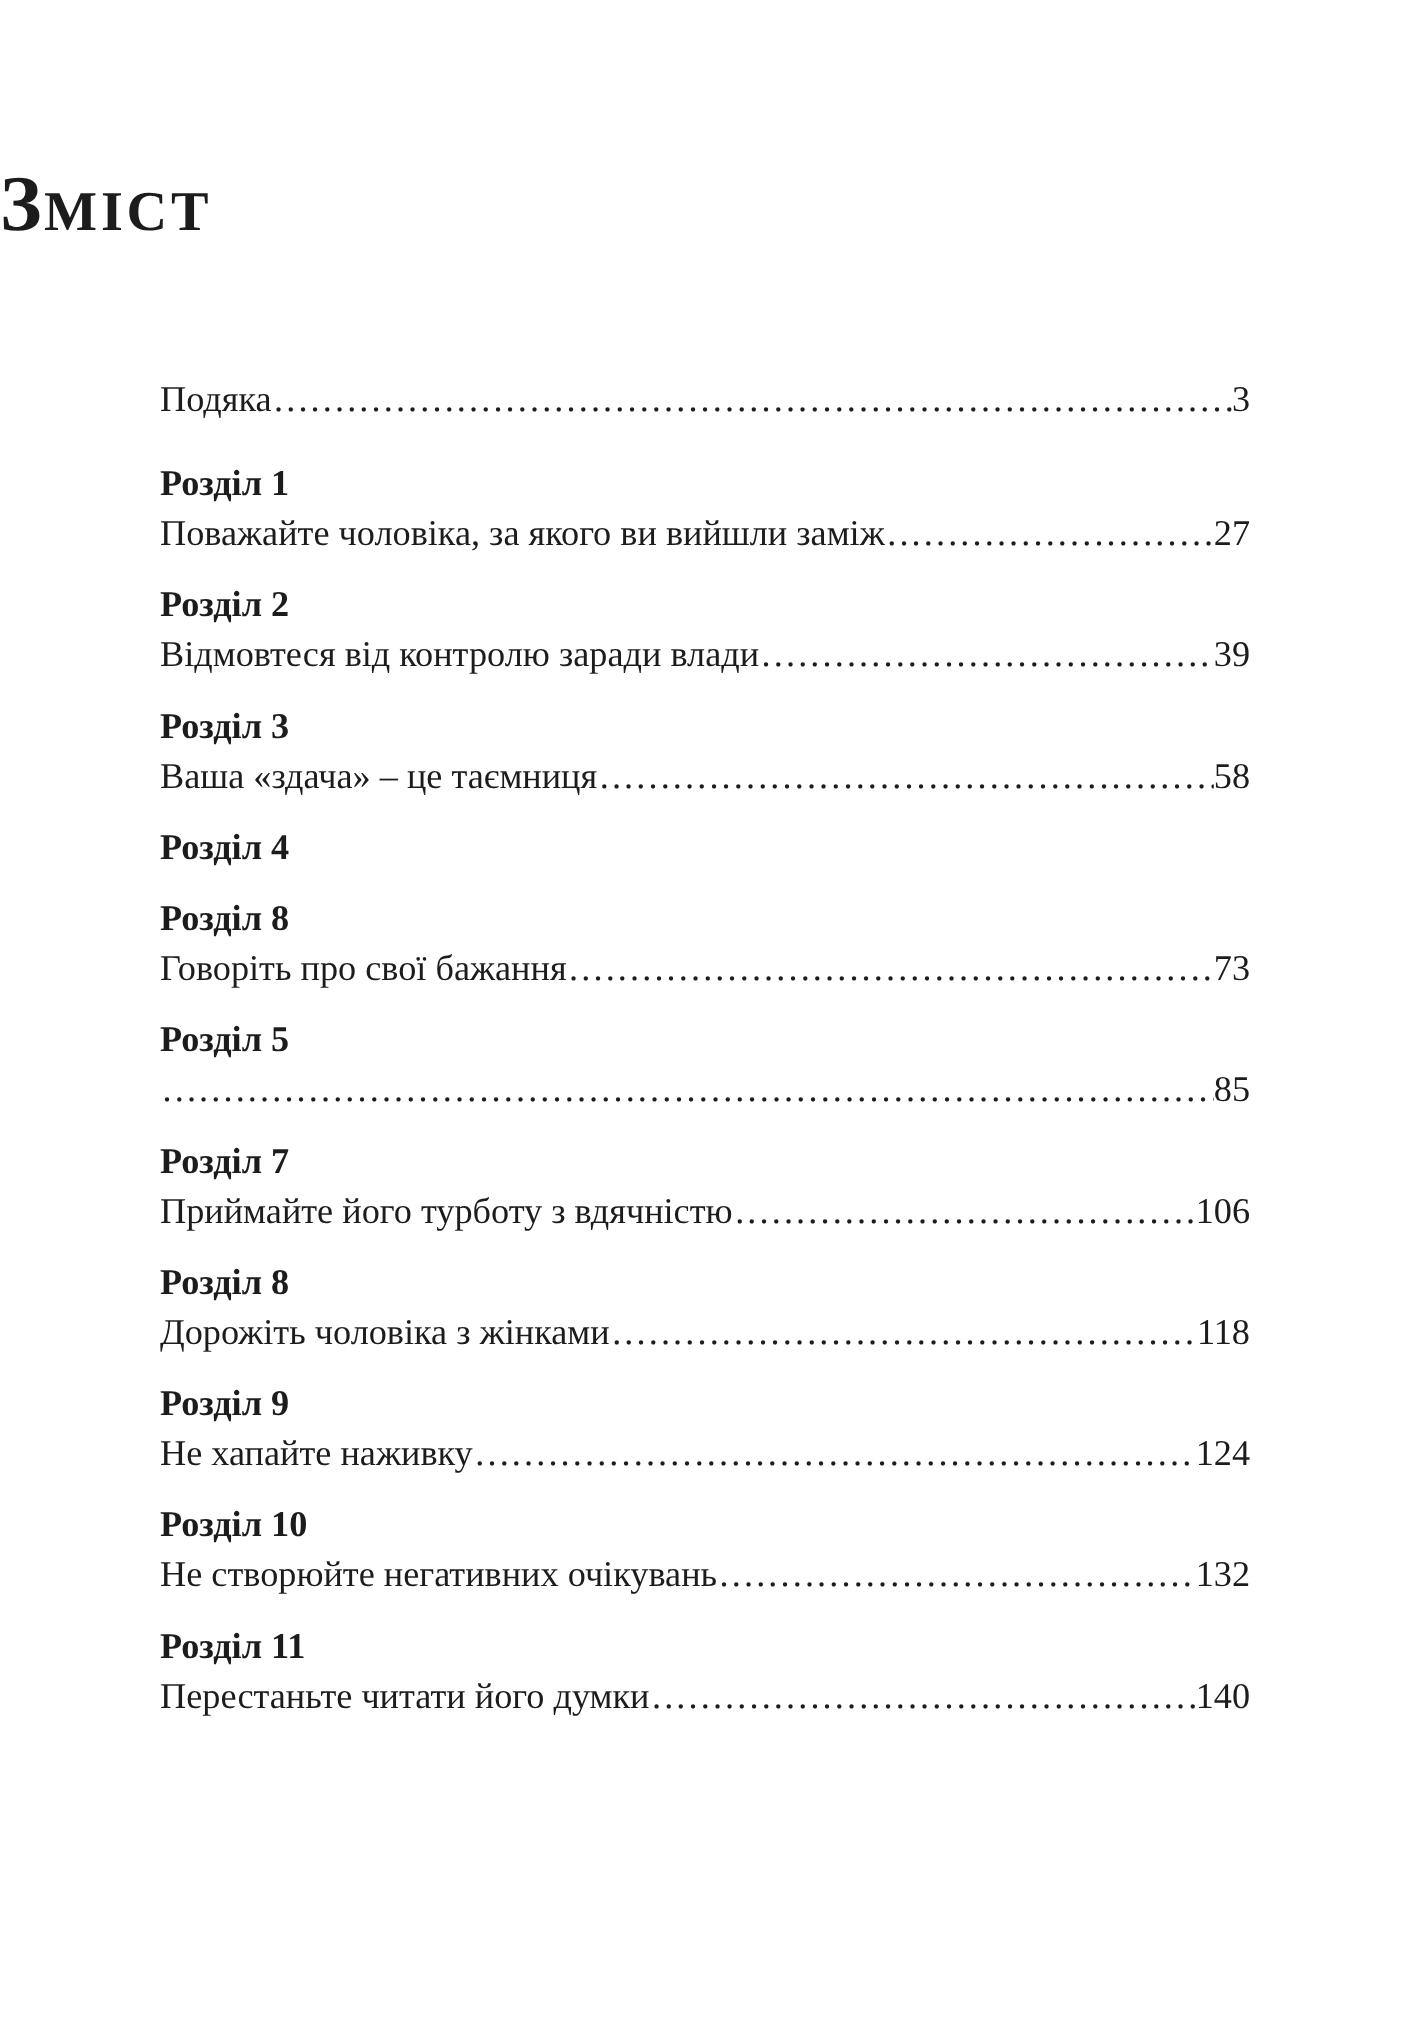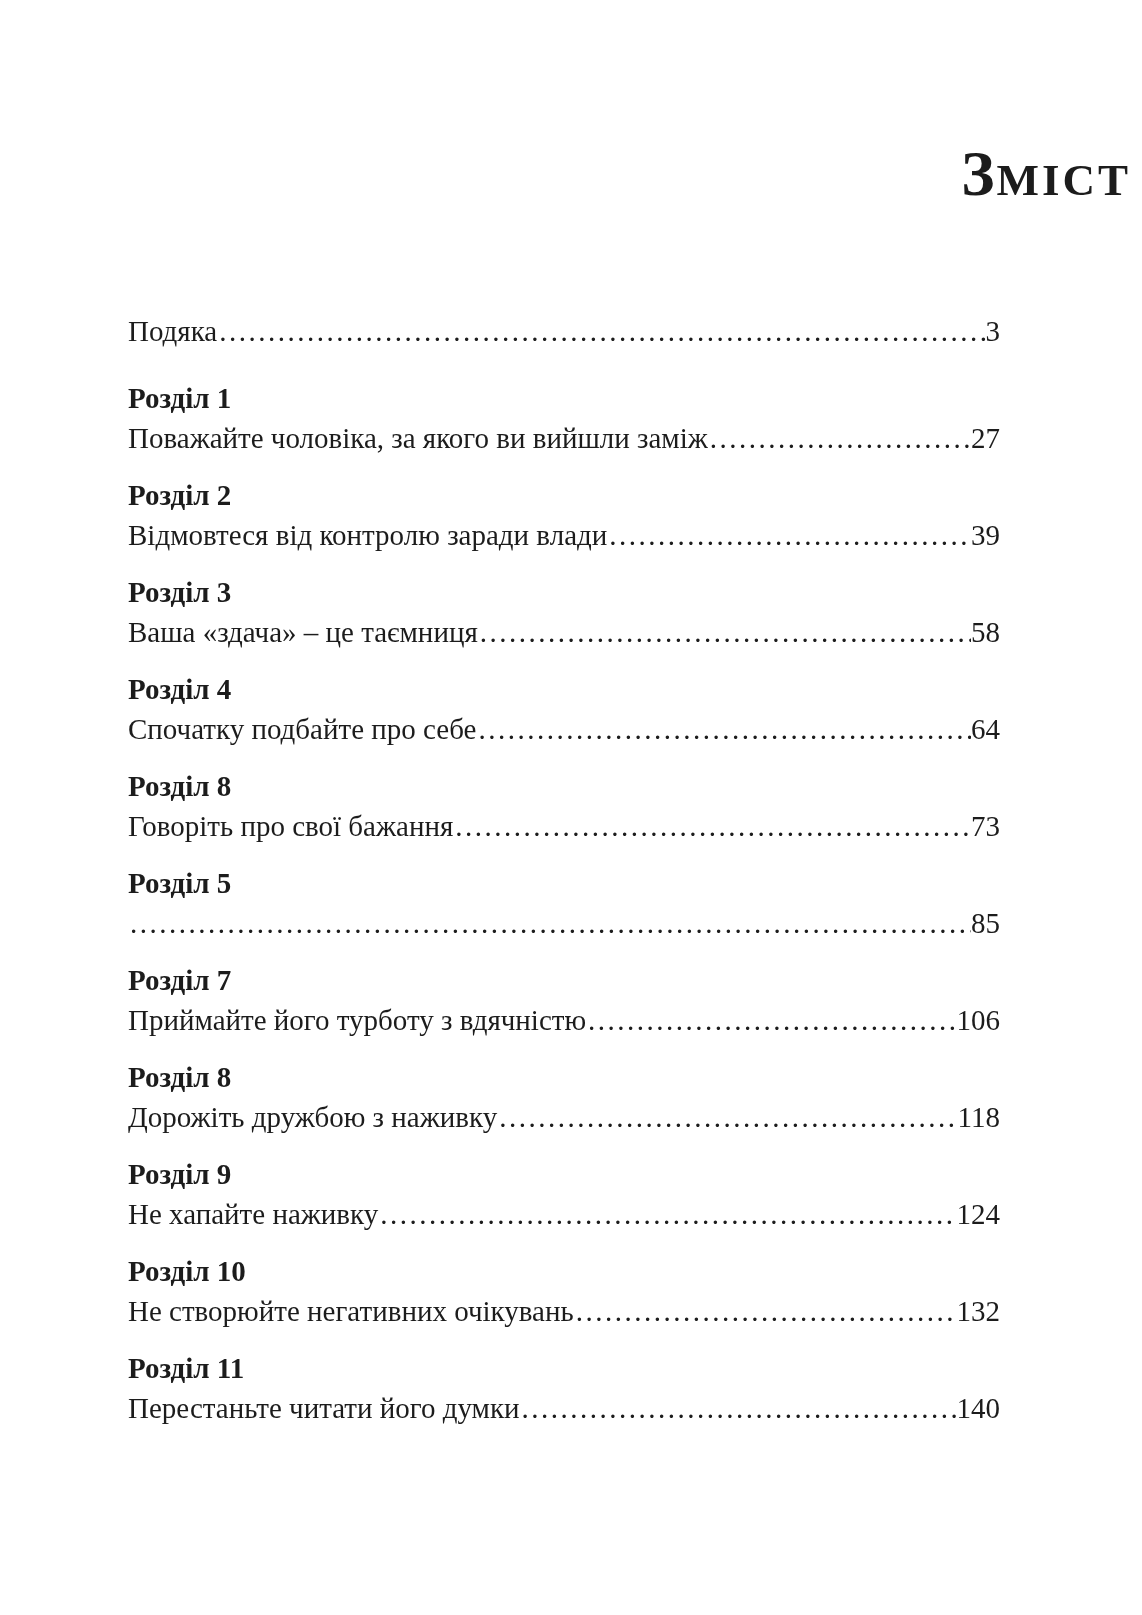--- a/index.html
+++ b/index.html
@@ -14,22 +14,22 @@
     font-family: "Liberation Serif", "DejaVu Serif", serif;
     color: #1c1c1c;
   }
   .page {
     box-sizing: border-box;
     width: 1142px;
     height: 1615px;
     padding-top: 130px;
   }
   .title {
-    margin: 11px;
-    text-align: right;
+    margin: 0;
+    text-align: left;
     font-size: 45px;
     line-height: 66px;
     font-weight: 700;
     letter-spacing: 3px;
     text-transform: uppercase;
   }
   .title::first-letter {
     font-size: 63px;
     letter-spacing: 2px;
   }
@@ -105,25 +105,20 @@
       <section class="toc-block">
     <div class="toc-chapter">Розділ 3</div>
     <div class="toc-line">
       <span class="toc-label">Ваша «здача» – це таємниця</span>
       <span class="toc-dots"></span>
       <span class="toc-page">58</span>
     </div>
   </section>
       <section class="toc-block">
     <div class="toc-chapter">Розділ 4</div>
-    <div class="toc-line">
-      <span class="toc-label">Спочатку подбайте про себе</span>
-      <span class="toc-dots"></span>
-      <span class="toc-page">64</span>
-    </div>
   </section>
       <section class="toc-block">
     <div class="toc-chapter">Розділ 8</div>
     <div class="toc-line">
       <span class="toc-label">Говоріть про свої бажання</span>
       <span class="toc-dots"></span>
       <span class="toc-page">73</span>
     </div>
   </section>
       <section class="toc-block">
@@ -137,21 +132,21 @@
     <div class="toc-chapter">Розділ 7</div>
     <div class="toc-line">
       <span class="toc-label">Приймайте його турботу з вдячністю</span>
       <span class="toc-dots"></span>
       <span class="toc-page">106</span>
     </div>
   </section>
       <section class="toc-block">
     <div class="toc-chapter">Розділ 8</div>
     <div class="toc-line">
-      <span class="toc-label">Дорожіть дружбою з наживку</span>
+      <span class="toc-label">Дорожіть чоловіка з жінками</span>
       <span class="toc-dots"></span>
       <span class="toc-page">118</span>
     </div>
   </section>
       <section class="toc-block">
     <div class="toc-chapter">Розділ 9</div>
     <div class="toc-line">
       <span class="toc-label">Не хапайте наживку</span>
       <span class="toc-dots"></span>
       <span class="toc-page">124</span>

